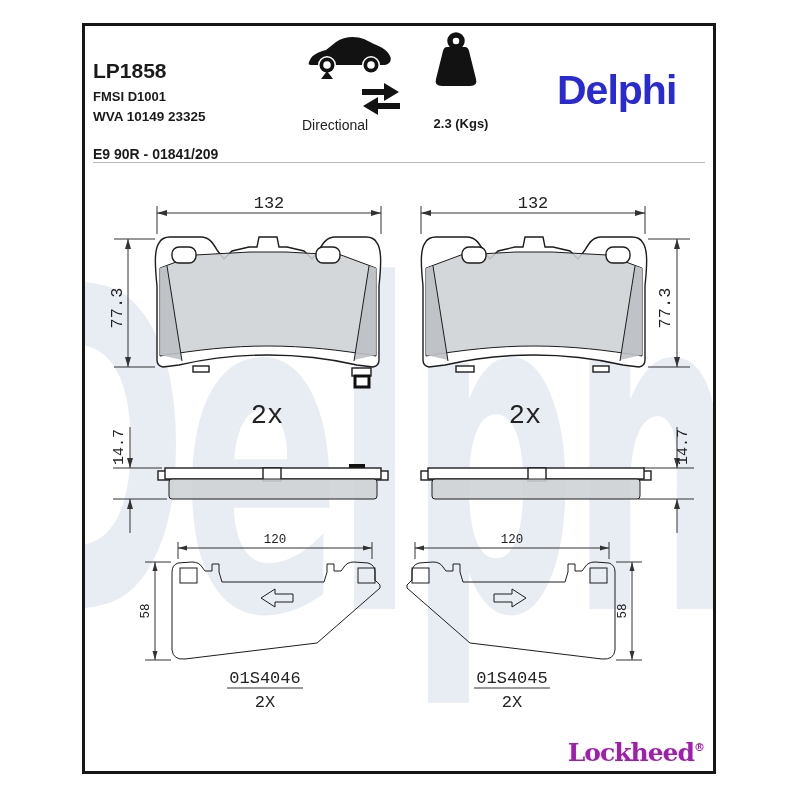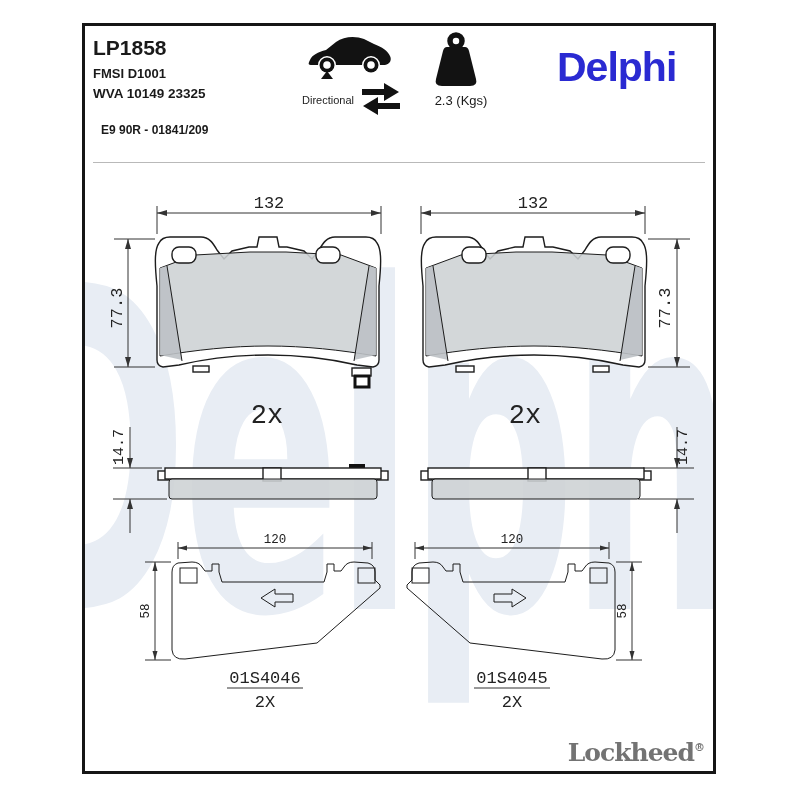--- a/index.html
+++ b/index.html
@@ -1,32 +1,32 @@
 <!DOCTYPE html>
 <html><head>
 <meta charset="utf-8">
 <style>
   html,body{margin:0;padding:0;background:#ffffff;}
   body{width:800px;height:800px;position:relative;font-family:"Liberation Sans",sans-serif;color:#1a1a1a;}
   .sheet{position:absolute;left:82px;top:23px;width:628px;height:745px;border:3px solid #161616;background:#fff;overflow:hidden;}
   .watermark{position:absolute;left:50%;top:448px;transform:translate(-50%,-54%) scaleX(.52);
     font:bold 450px "DejaVu Sans",sans-serif;color:#e8edf4;letter-spacing:-12px;white-space:nowrap;z-index:0;}
-  .hdr{position:absolute;z-index:2;}
+  .hdr{position:absolute;z-index:2;margin-top:23px;}
   .pn{left:8px;top:10px;font-size:21px;font-weight:bold;}
   .fmsi{left:8px;top:40px;font-size:13px;font-weight:bold;}
   .wva{left:8px;top:60px;font-size:13.5px;font-weight:bold;}
-  .appr{left:16px;top:97px;font-size:12px;font-weight:bold;}
+  .appr{left:8px;top:97px;font-size:14px;font-weight:bold;}
   .sep{position:absolute;left:8px;top:136px;width:612px;height:1px;background:#b9b9b9;z-index:2;}
-  .dirlabel{left:209px;top:68px;font-size:11px;color:#222;padding-left:8px;}
-  .kgs{left:330px;top:67px;width:92px;text-align:center;font-size:13px;font-weight:normal;}
+  .dirlabel{left:209px;top:68px;font-size:14px;color:#222;padding-left:8px;}
+  .kgs{left:330px;top:67px;width:92px;text-align:center;font-size:13px;font-weight:bold;}
   .brand{left:472px;top:18px;font-size:41px;font-weight:bold;color:#2a2ad2;letter-spacing:-1px;font-style:normal;}
   svg{position:absolute;z-index:1;}
   svg text{font-family:"Liberation Mono","DejaVu Sans Mono",monospace;fill:#222;}
   .lockheed{position:absolute;right:9px;bottom:4px;z-index:2;
-    font-family:"DejaVu Serif",serif;font-weight:bold;font-size:25px;letter-spacing:-1px;color:#737373;}
+    font-family:"DejaVu Serif",serif;font-weight:bold;font-size:25px;letter-spacing:-1px;color:#a21caf;}
   .lockheed sup{font-size:11px;vertical-align:10px;}
   .dl{stroke:#333;stroke-width:1;fill:none;}
   .tri{fill:#333;stroke:none;}
   .geo{stroke:#1d1d1d;stroke-width:1.4;fill:#ffffff;}
   .geothin{stroke:#1d1d1d;stroke-width:1;fill:none;}
   .fric{fill:rgba(205,209,212,.88);stroke:#1d1d1d;stroke-width:1;}
   .fricD{fill:rgba(188,193,197,.9);stroke:none;}
 </style>
 </head>
 <body>

